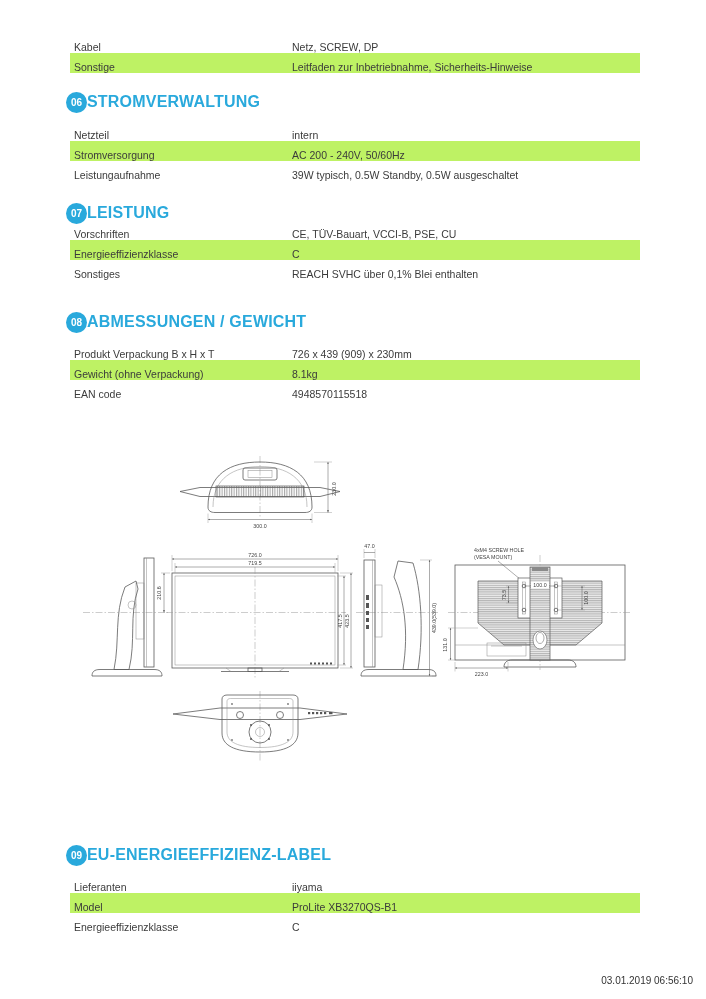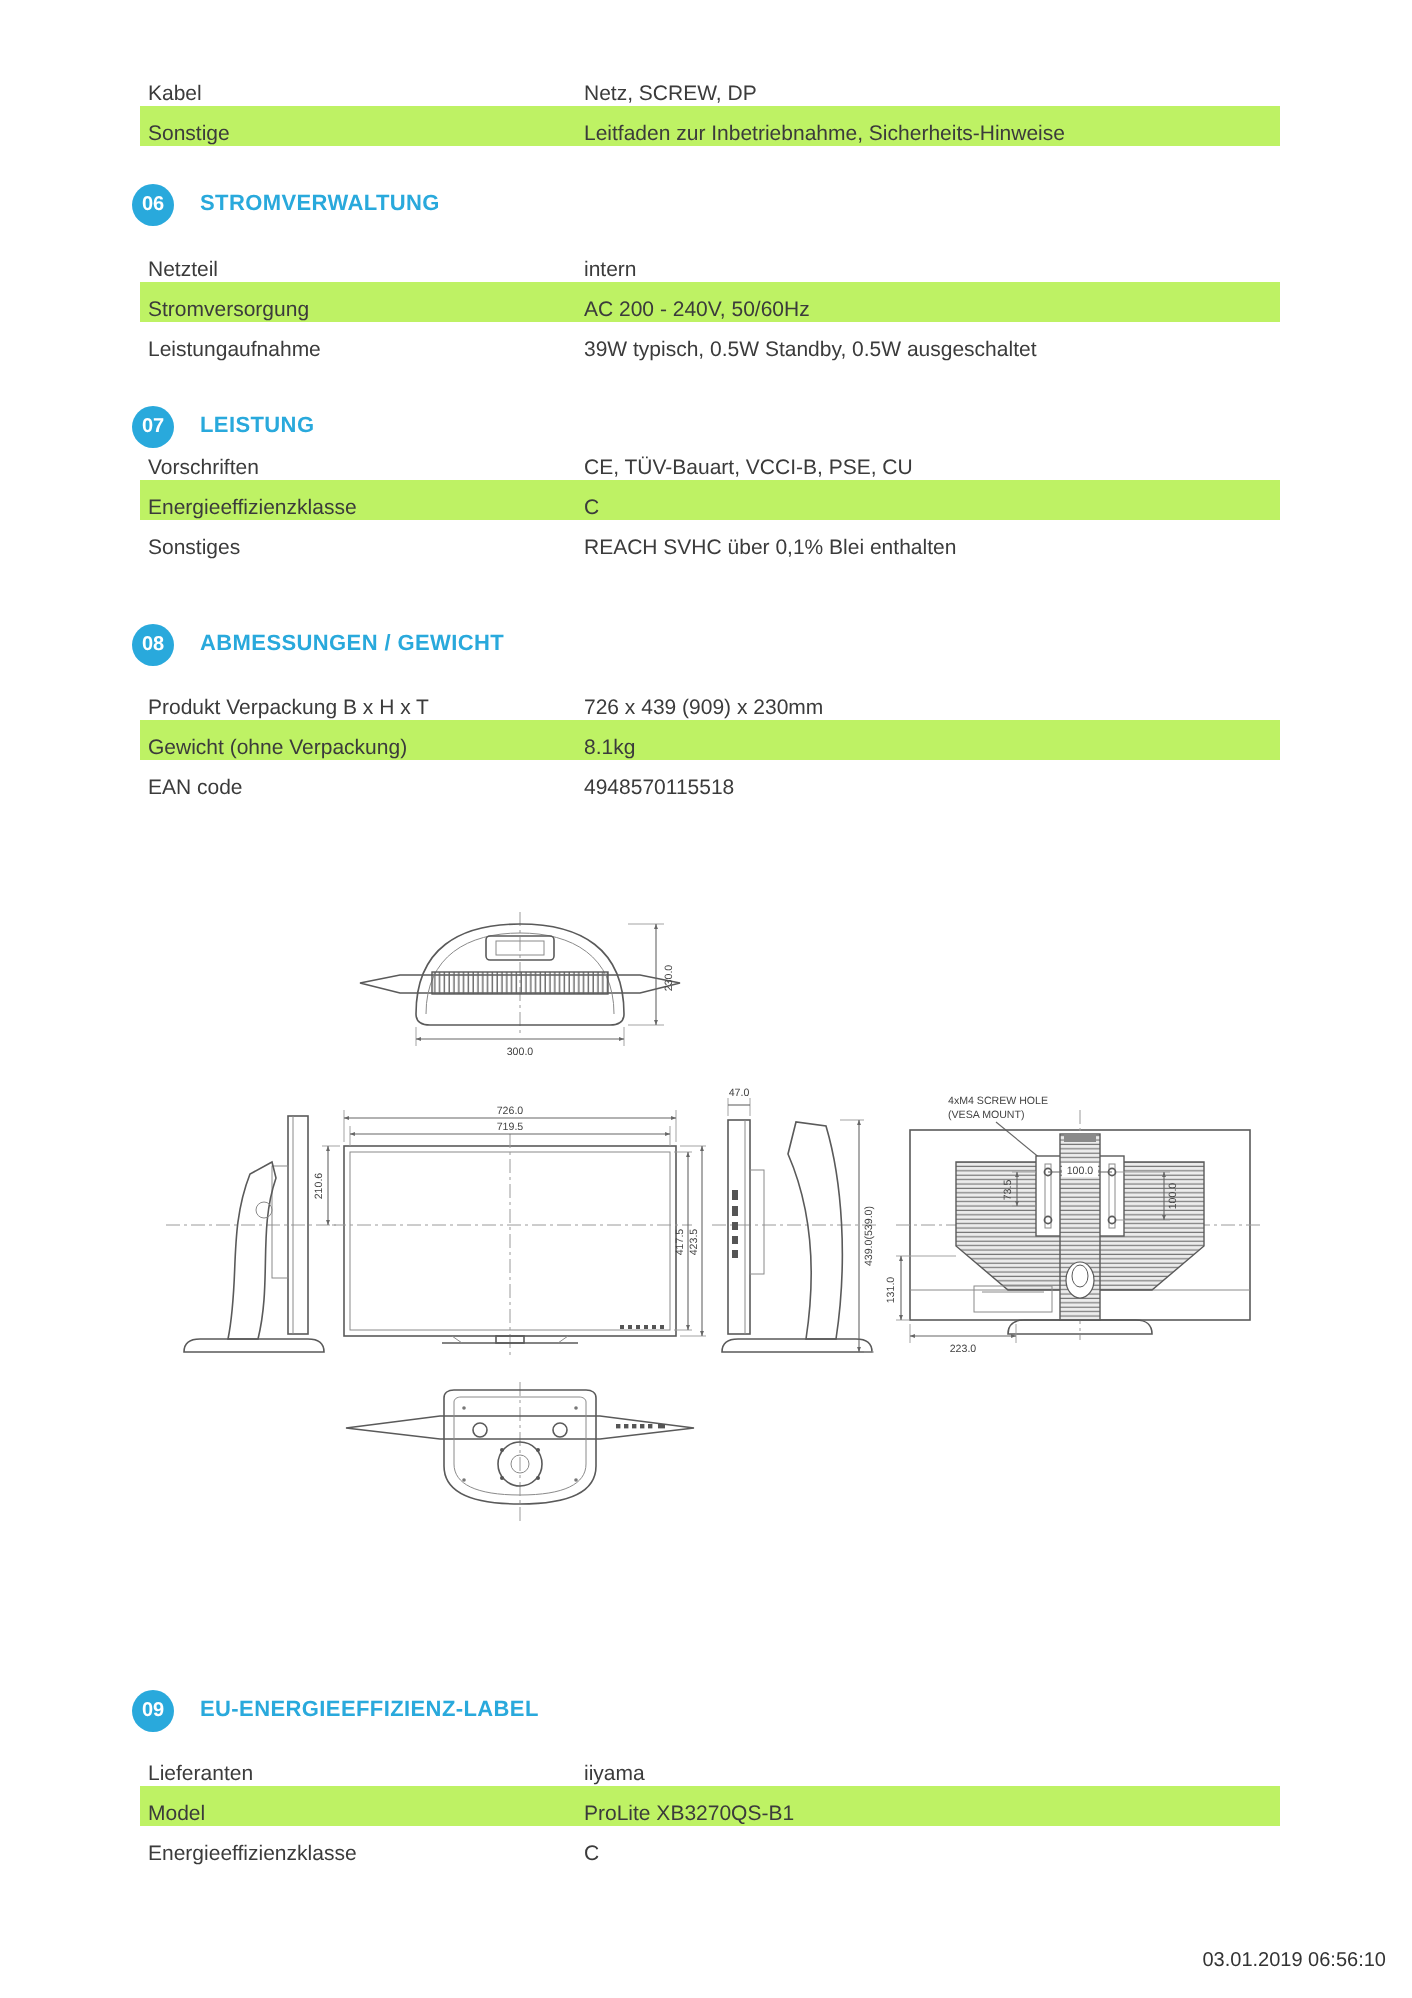--- a/index.html
+++ b/index.html
@@ -5,21 +5,21 @@
   *{box-sizing:border-box;margin:0;padding:0}
   html,body{width:706px;height:999px;background:#ffffff}
   body{font-family:"Liberation Sans","DejaVu Sans",sans-serif;color:#3b3b3b;position:relative;font-size:10.5px;overflow:hidden}
   .table{position:absolute;left:70px;width:570px}
   .row{display:flex;height:20px;align-items:flex-end}
   .row.alt{background:#bef264}
   .row .lbl{width:222px;padding-left:4px;flex:none}
   .row .val{flex:1}
   .sec-head{position:absolute;left:66px;display:flex;align-items:center;height:22px}
   .badge{width:21px;height:21px;border-radius:50%;background:#29a9dc;color:#fff;font-size:10px;font-weight:bold;display:flex;align-items:center;justify-content:center;flex:none}
-  .sec-title{color:#29a9dc;font-size:11px;font-weight:700;letter-spacing:.2px;margin-left:13px}
+  .sec-title{color:#29a9dc;font-size:16px;font-weight:700;letter-spacing:.2px;}
   .footer{position:absolute;right:13px;top:975px;font-size:10px;color:#333}
   .drawings{position:absolute;left:80px;top:455px;width:570px;height:310px}
   svg .ln{fill:none;stroke:#5a5a5a;stroke-width:.8}
   svg .lnthin{fill:none;stroke:#8a8a8a;stroke-width:.5}
   svg .dim{stroke:#666;stroke-width:.55;fill:none}
   svg .ext{stroke:#999;stroke-width:.45;fill:none}
   svg .cl{stroke:#9a9a9a;stroke-width:.5;stroke-dasharray:7 2 1.5 2;fill:none}
   svg .dtxt{font-size:5.3px;fill:#444;font-family:"Liberation Sans","DejaVu Sans",sans-serif}
 </style>
 </head>

